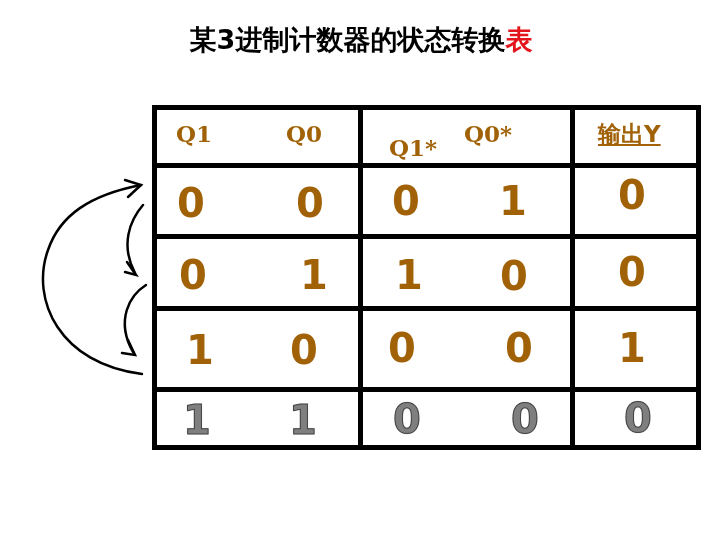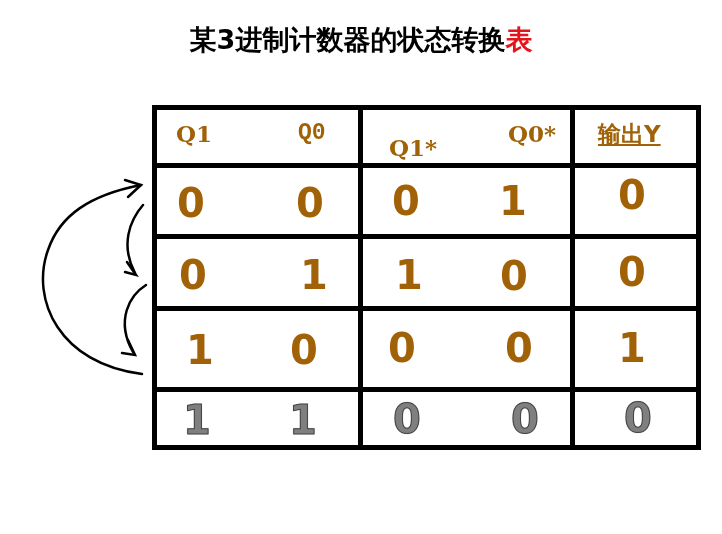--- a/index.html
+++ b/index.html
@@ -32,23 +32,23 @@
   <div class="hline" style="left:152px; top:306px; width:548px;"></div>
   <div class="hline" style="left:152px; top:387px; width:548px;"></div>
   <div class="hline" style="left:152px; top:445px; width:548px;"></div>
 
   <div class="vline" style="left:152px; top:105px; height:345px;"></div>
   <div class="vline" style="left:358px; top:105px; height:345px;"></div>
   <div class="vline" style="left:570px; top:105px; height:345px;"></div>
   <div class="vline" style="left:696px; top:105px; height:345px;"></div>
 
   <div class="cell hdr serif" style="left:176px; top:122px;">Q1</div>
-  <div class="cell hdr serif" style="left:298px; top:122px;font-family:Liberation Mono, monospace;">Q0</div>
+  <div class="cell hdr serif" style="left:286px; top:122px;">Q0</div>
   <div class="cell hdr serif" style="left:389px; top:124px;margin-top:12px;">Q1*</div>
-  <div class="cell hdr serif" style="left:508px; top:122px;">Q0*</div>
+  <div class="cell hdr serif" style="left:464px; top:122px;">Q0*</div>
   <div class="cell hdr" style="left:598px; top:123px;text-decoration:underline;">输出Y</div>
 
   <div class="cell val" style="left:177px; top:183px;">0</div>
   <div class="cell val" style="left:296px; top:183px;">0</div>
   <div class="cell val" style="left:392px; top:181px;">0</div>
   <div class="cell val" style="left:499px; top:181px;">1</div>
   <div class="cell val" style="left:618px; top:175px;">0</div>
 
   <div class="cell val" style="left:179px; top:255px;">0</div>
   <div class="cell val" style="left:300px; top:255px;">1</div>

